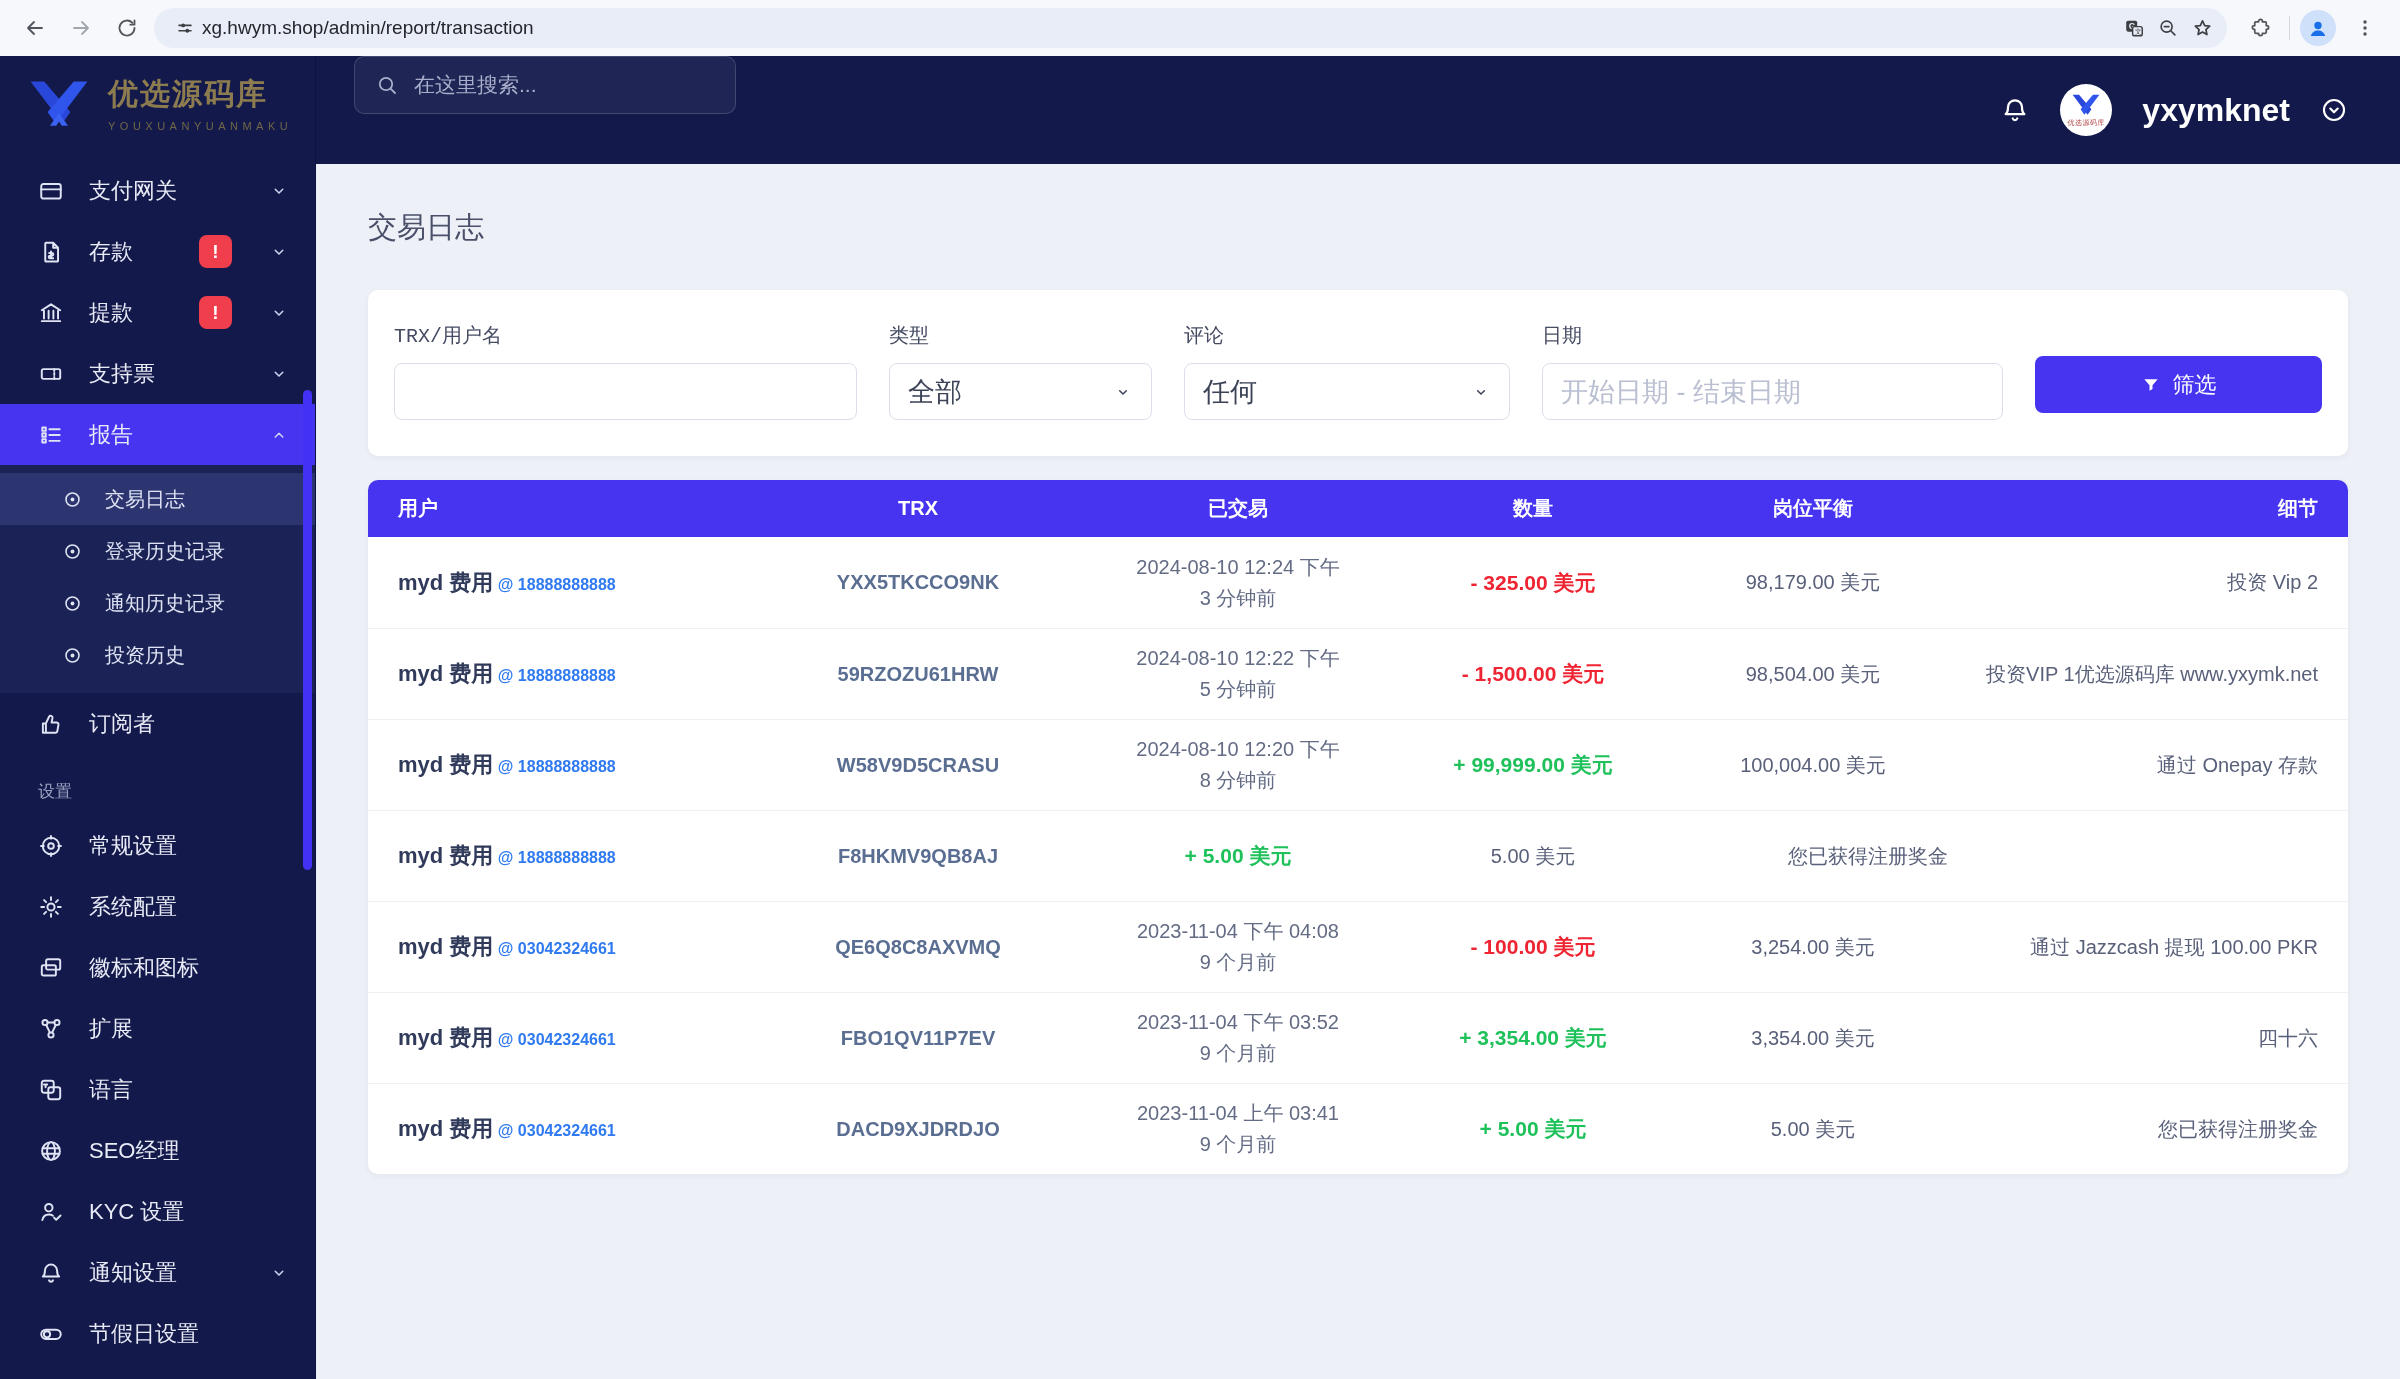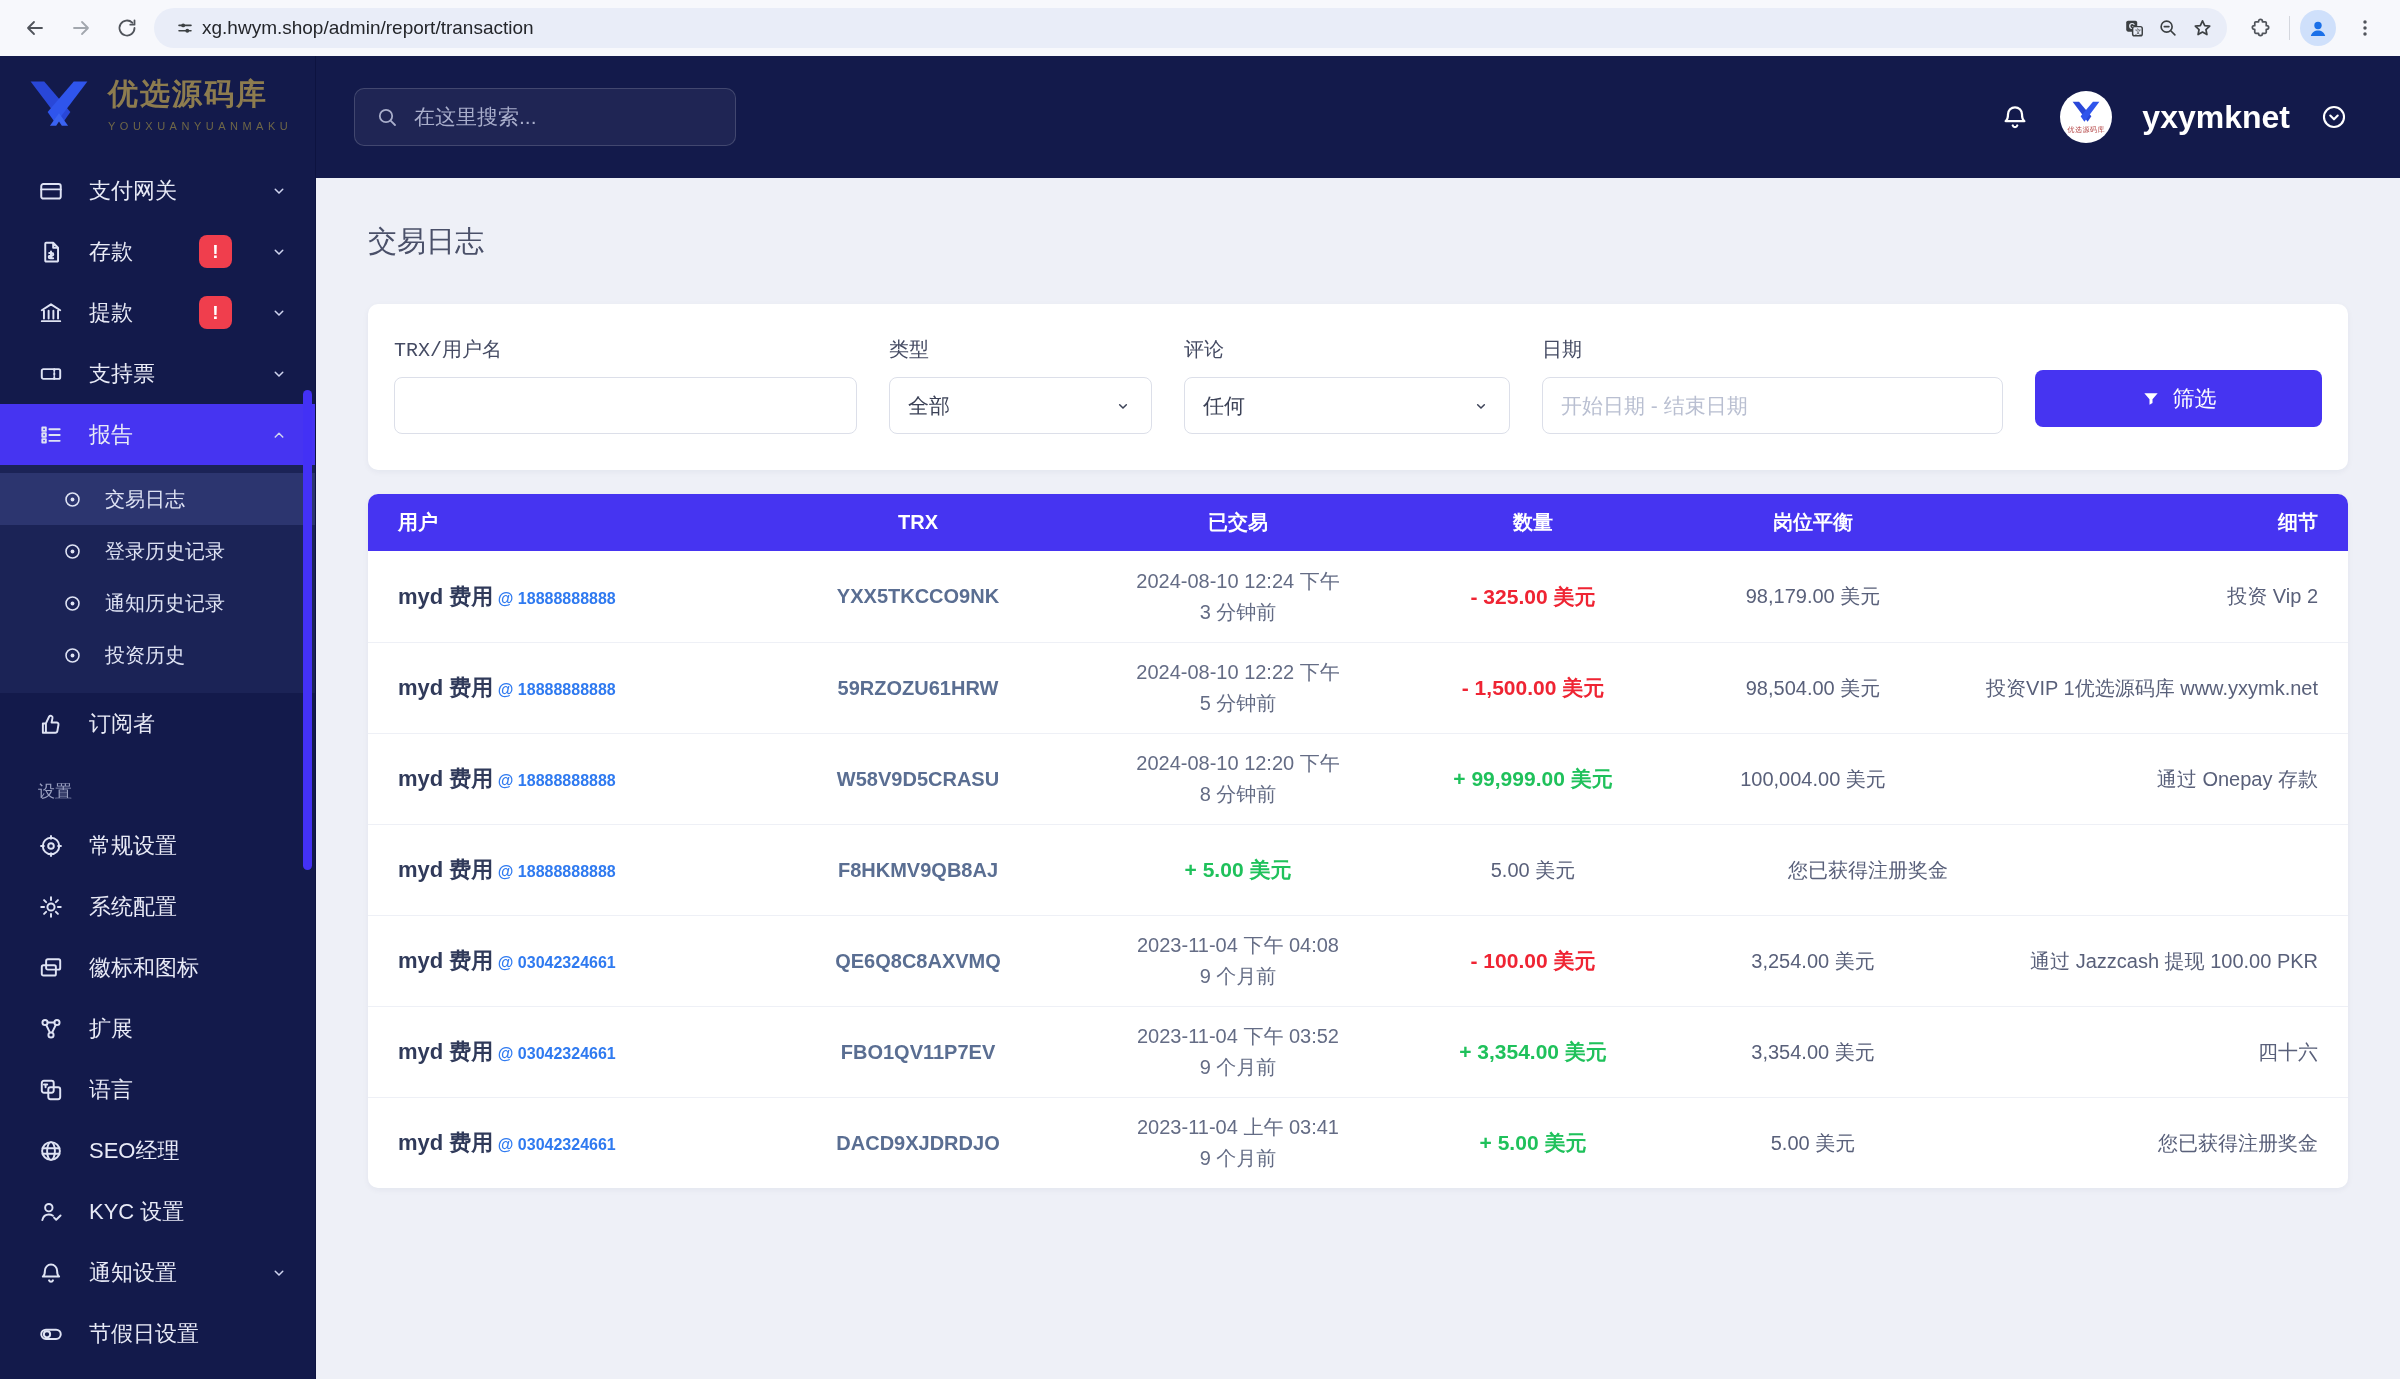--- a/index.html
+++ b/index.html
@@ -36,33 +36,33 @@
   .alert-badge { width:33px; height:33px; background:#f03e4d; border-radius:8px; color:#fff; font-weight:700; font-size:19px; display:flex; align-items:center; justify-content:center; margin-right:12px; flex-shrink:0; }
   .chev { color:#cfd4ee; flex-shrink:0; }
   .submenu { background:#1b2356; padding:8px 0 12px; }
   .sub-item { height:52px; display:flex; align-items:center; gap:22px; padding-left:62px; color:#dfe3f4; font-size:20px; cursor:pointer; }
   .sub-item.active { background:#2c356f; }
   .sub-item .s-ic { width:21px; height:21px; }
   .section-label { padding:26px 0 12px 38px; color:#9aa0c0; font-size:17px; }
   .side-scrollbar { position:absolute; right:3px; top:334px; width:9px; height:480px; background:#4331f5; border-radius:5px; }
 
   
-  .topbar { height:122px; background:#131a4b; display:flex; align-items:center; padding:0 52px 0 38px; flex-shrink:0; }
+  .topbar { height:108px; background:#131a4b; display:flex; padding:0 52px 0 38px; flex-shrink:0; }
   .search-pill { width:382px; height:58px; border:1px solid rgba(255,255,255,.16); background:rgba(255,255,255,.05); border-radius:10px; display:flex; align-items:center; gap:15px; padding:0 20px; color:#a9aecb; font-size:21px; }
   .top-right { margin-left:auto; display:flex; align-items:center; gap:30px; color:#fff; }
   .avatar { width:52px; height:52px; border-radius:50%; background:#fff; display:flex; flex-direction:column; align-items:center; justify-content:center; overflow:hidden; }
   .avatar .mini-txt { font-size:7px; color:#b03a3a; letter-spacing:.5px; margin-top:1px; }
   .username { font-size:32px; font-weight:700; }
 
   
   .content { flex:1; padding:42px 52px; min-width:0; }
   .page-title { font-size:29px; color:#4a5069; font-weight:400; margin:2px 0 42px; }
   .filter-card { background:#fff; border-radius:10px; padding:32px 26px 36px; display:flex; justify-content:space-between; gap:28px; box-shadow:0 2px 6px rgba(25,30,70,.05); }
   .fgroup label { display:block; font-size:20px; color:#454b63; margin-bottom:14px;font-family:Liberation Mono, monospace; }
-  .fctrl { height:57px; border:1px solid #dcdfe9; border-radius:8px; background:#fff; display:flex; align-items:center; padding:0 18px; font-size:21px; color:#3c4257; }
+  .fctrl { height:57px; border:1px solid #dcdfe9; border-radius:8px; background:#fff; display:flex; align-items:center; padding:0 18px; font-size:27px; color:#3c4257; }
   .fctrl .ph { color:#b9bfd1; }
   .w-trx{width:463px;} .w-type{width:263px;} .w-remark{width:326px;margin-top:11px;} .w-date{width:461px;}
   .fselect { justify-content:space-between; }
   .filter-btn { width:287px; height:57px; margin-top:34px; background:#4634f1; border:none; border-radius:8px; color:#fff; font-size:22px; display:flex; align-items:center; justify-content:center; gap:12px; cursor:pointer; font-family:inherit; }
 
   
   .table-card { margin-top:24px; background:#fff; border-radius:10px; overflow:hidden; box-shadow:0 2px 6px rgba(25,30,70,.05); }
   .tgrid { display:grid; grid-template-columns:350px 340px 300px 290px 270px 1fr; align-items:center; padding:0 30px; }
   .thead { background:#4634f1; height:57px; color:#fff; font-size:20px; font-weight:700; }
   .trow { min-height:91px; }

